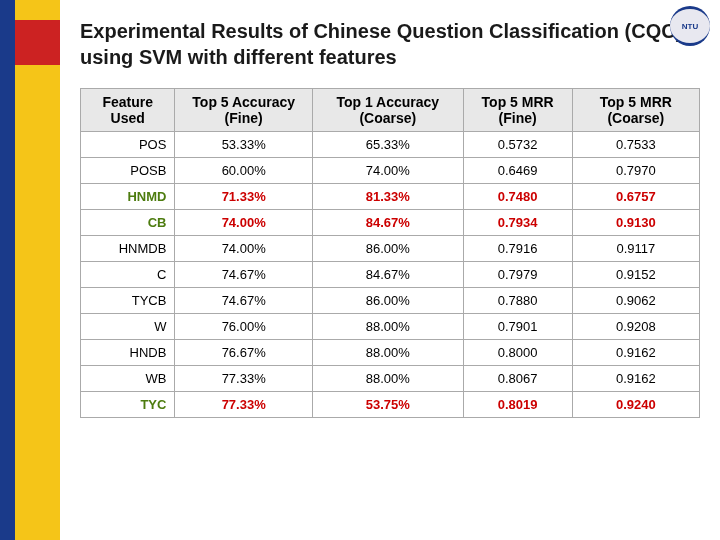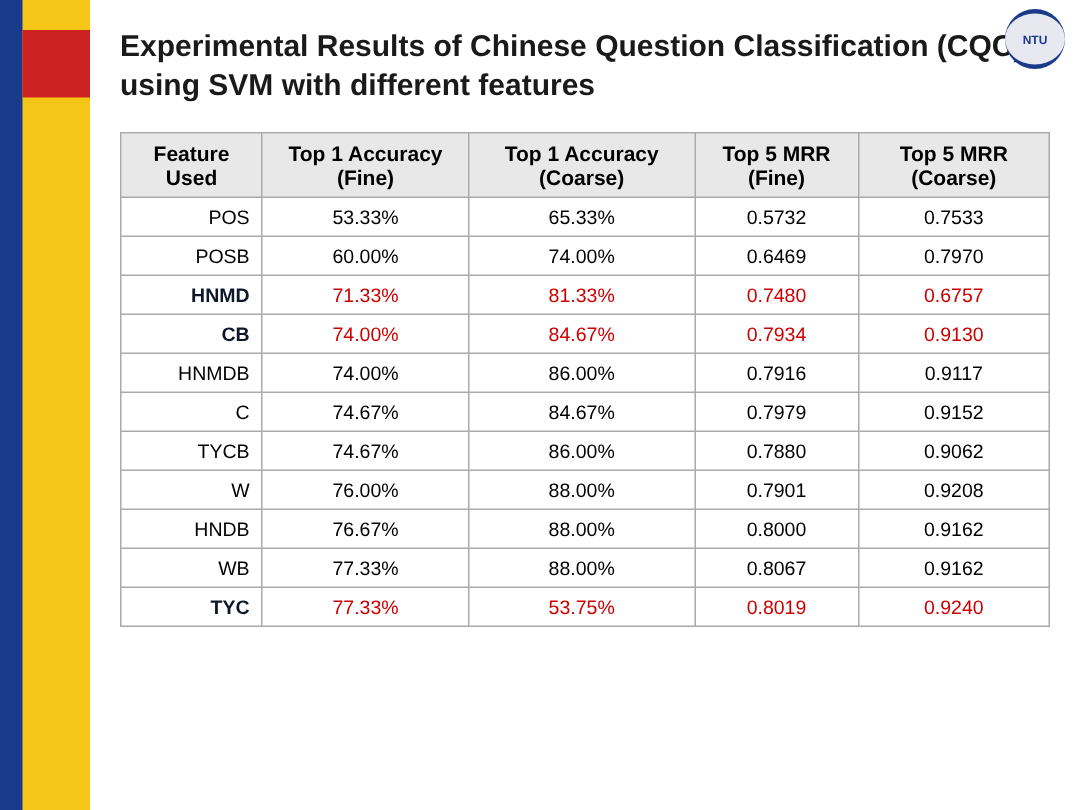--- a/index.html
+++ b/index.html
@@ -73,25 +73,25 @@
       margin-top: 16px;
     }
 
     .data-table td.feature-col {
       text-align: right;
       font-weight: normal;
     }
 
     .data-table tr.highlighted td {
       color: #cc0000;
-      font-weight: normal;
+      font-weight: bold;
     }
 
     .data-table tr.highlighted td.feature-col {
-      color: #0f172a;
+      color: #4d7c0f;
       font-weight: bold;
       padding-left: 18px;
     }
 
     .footer {
       position: absolute;
       bottom: 8px;
       left: 60px;
       right: 0;
       display: flex;
@@ -150,21 +150,21 @@
   <div class="logo-inner">NTU</div>
 </div>
 
 <div class="main-content">
   <div class="page-title">Experimental Results of Chinese Question Classification (CQC) using SVM with different features</div>
 
   <table class="data-table">
     <thead>
       <tr>
         <th>Feature Used</th>
-        <th>Top 1 Accuracy (Fine)</th>
+        <th>Top 5 Accuracy (Fine)</th>
         <th>Top 1 Accuracy (Coarse)</th>
         <th>Top 5 MRR (Fine)</th>
         <th>Top 5 MRR (Coarse)</th>
       </tr>
     </thead>
     <tbody id="table-body">
     <tr>
           <td class="feature-col">POS</td>
           <td>53.33%</td>
           <td>65.33%</td>

